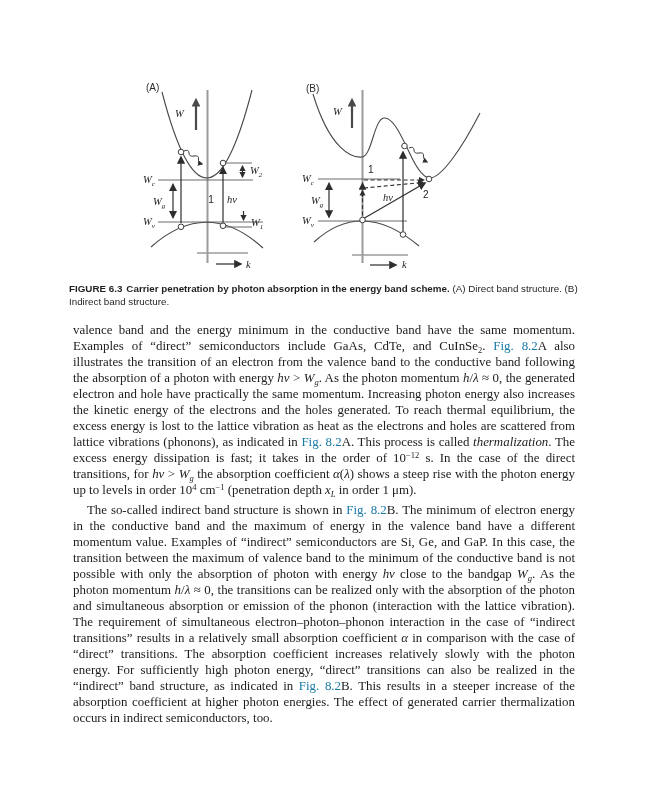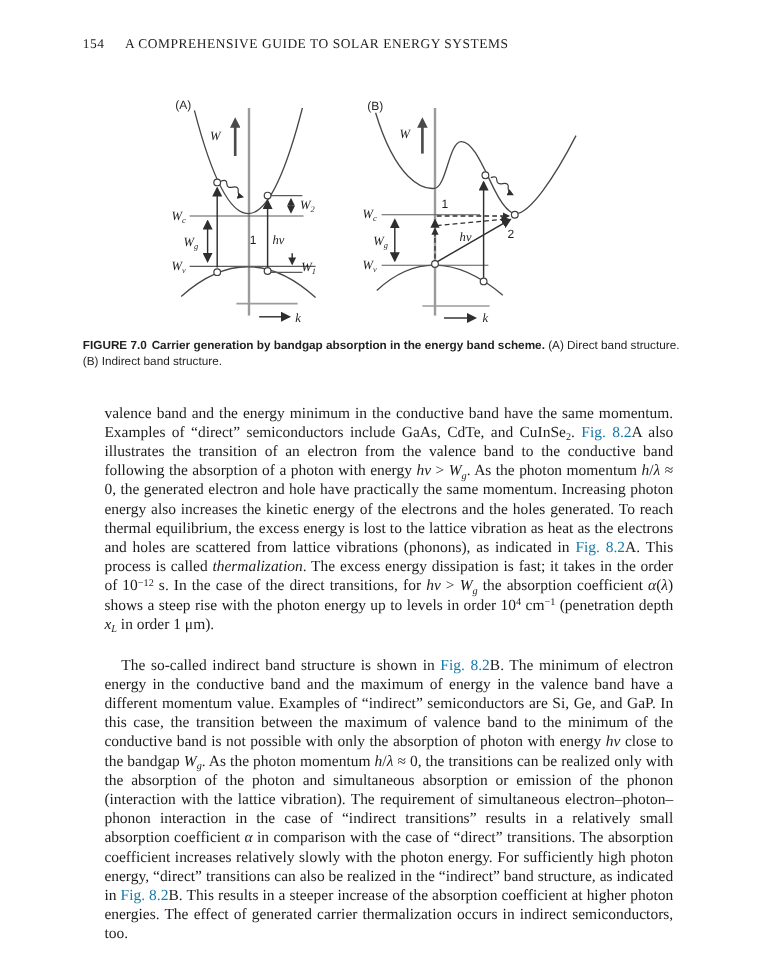--- a/index.html
+++ b/index.html
@@ -26,35 +26,32 @@
   .fnum{font:10px "Liberation Sans",sans-serif;fill:#1e1e1e;}
 
   .caption{position:absolute;left:69px;top:283px;width:512px;
            font-family:"Liberation Sans",sans-serif;font-size:9.8px;line-height:12.8px;color:#1f1f1f;}
   .cap-b{font-weight:bold;}
   .cap-lbl{font-weight:bold;margin-right:4px;}
 
   .bodytext{position:absolute;left:69px;top:318px;width:510px;
             font-family:"Liberation Serif",serif;font-size:12.9px;line-height:16px;
             text-align:justify;color:#1c1c1c;}
-  .bodytext p{margin:18px;}
+  .bodytext p{margin:4px;}
   .bodytext p.indent{text-indent:14px;font-family:Liberation Serif, serif;}
   .bodytext sup{font-size:8.5px;line-height:0;vertical-align:baseline;position:relative;top:-4.5px;}
   .bodytext sub{font-size:8.5px;line-height:0;vertical-align:baseline;position:relative;top:2.5px;}
   .it{font-style:italic;}
   .lnk{color:var(--link,#1879a8);}
 </style>
 </head>
 <body>
 
 <div class="page">
 
-  <div class="hdr">
-    <span class="pgnum">154</span><span>A COMPREHENSIVE GUIDE TO SOLAR ENERGY SYSTEMS</span>
-  </div>
 
   <svg class="figsvg" viewBox="0 0 647 280">
     <defs>
       <marker id="ah" viewBox="0 0 8 8" refX="6.5" refY="4" markerWidth="7" markerHeight="7" orient="auto-start-reverse">
         <path d="M0,0 L8,4 L0,8 z" fill="#2e2e2e"></path>
       </marker>
       <marker id="ahs" viewBox="0 0 8 8" refX="6" refY="4" markerWidth="5.5" markerHeight="5.5" orient="auto-start-reverse">
         <path d="M0,0 L8,4 L0,8 z" fill="#2e2e2e"></path>
       </marker>
       <marker id="ahw" viewBox="0 0 4 4" refX="2.5" refY="2" markerWidth="4" markerHeight="4" orient="auto">
@@ -139,21 +136,21 @@
       <text class="fnum" x="423" y="198">2</text>
       <text class="fW" x="383" y="201">hν</text>
 
       <line class="axis2" x1="352" y1="255" x2="408" y2="255"></line>
       <line class="tr" x1="370" y1="265" x2="396" y2="265" marker-end="url(#ah)"></line>
       <text class="fW" x="402" y="268">k</text>
     </g>
   </svg>
 
   <div class="caption">
-    <span class="cap-lbl">FIGURE 7.0</span><span class="cap-b">Carrier generation by bandgap absorption in the energy band scheme.</span>
+    <span class="cap-lbl">FIGURE 6.3</span><span class="cap-b">Carrier penetration by photon absorption in the energy band scheme.</span>
     <span>(A) Direct band structure. (B) Indirect band structure.</span>
   </div>
 
   <div class="bodytext">
     <p><span>valence band and the energy minimum in the conductive band have the same momentum. Examples of “direct” semiconductors include GaAs, CdTe, and CuInSe</span><sub>2</sub><span>. </span><span class="lnk">Fig. 8.2</span><span>A also illustrates the transition of an electron from the valence band to the conductive band following the absorption of a photon with energy </span><span class="it">hν</span><span> &gt; </span><span class="it">W</span><sub class="it">g</sub><span>. As the photon momentum </span><span class="it">h</span><span>/</span><span class="it">λ</span><span> ≈ 0, the generated electron and hole have practically the same momentum. Increasing photon energy also increases the kinetic energy of the electrons and the holes generated. To reach thermal equilibrium, the excess energy is lost to the lattice vibration as heat as the electrons and holes are scattered from lattice vibrations (phonons), as indicated in </span><span class="lnk">Fig. 8.2</span><span>A. This process is called </span><span class="it">thermalization</span><span>. The excess energy dissipation is fast; it takes in the order of 10</span><sup>−12</sup><span> s. In the case of the direct transitions, for </span><span class="it">hν</span><span> &gt; </span><span class="it">W</span><sub class="it">g</sub><span> the absorption coefficient </span><span class="it">α</span><span>(</span><span class="it">λ</span><span>) shows a steep rise with the photon energy up to levels in order 10</span><sup>4</sup><span> cm</span><sup>−1</sup><span> (penetration depth </span><span class="it">x</span><sub class="it">L</sub><span> in order 1 μm).</span></p>
     <p class="indent"><span>The so-called indirect band structure is shown in </span><span class="lnk">Fig. 8.2</span><span>B. The minimum of electron energy in the conductive band and the maximum of energy in the valence band have a different momentum value. Examples of “indirect” semiconductors are Si, Ge, and GaP. In this case, the transition between the maximum of valence band to the minimum of the conductive band is not possible with only the absorption of photon with energy </span><span class="it">hν</span><span> close to the bandgap </span><span class="it">W</span><sub class="it">g</sub><span>. As the photon momentum </span><span class="it">h</span><span>/</span><span class="it">λ</span><span> ≈ 0, the transitions can be realized only with the absorption of the photon and simultaneous absorption or emission of the phonon (interaction with the lattice vibration). The requirement of simultaneous electron–photon–phonon interaction in the case of “indirect transitions” results in a relatively small absorption coefficient </span><span class="it">α</span><span> in comparison with the case of “direct” transitions. The absorption coefficient increases relatively slowly with the photon energy. For sufficiently high photon energy, “direct” transitions can also be realized in the “indirect” band structure, as indicated in </span><span class="lnk">Fig. 8.2</span><span>B. This results in a steeper increase of the absorption coefficient at higher photon energies. The effect of generated carrier thermalization occurs in indirect semiconductors, too.</span></p>
   </div>
 
 </div>
 

